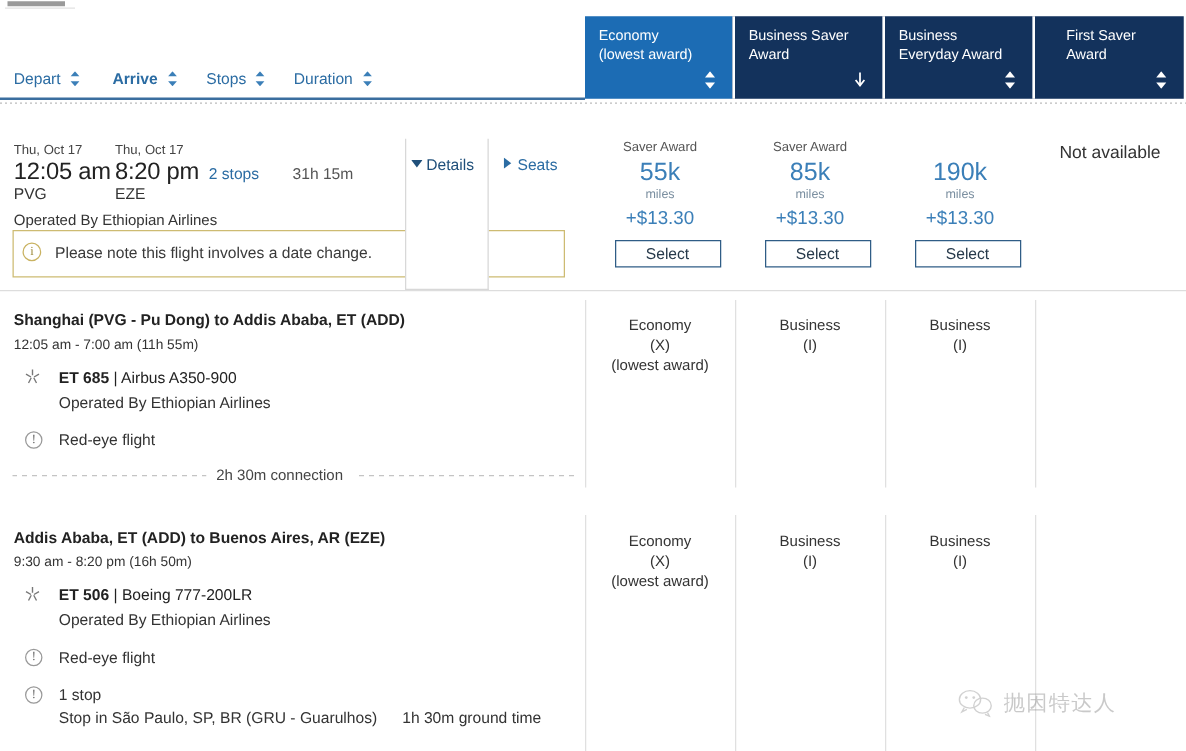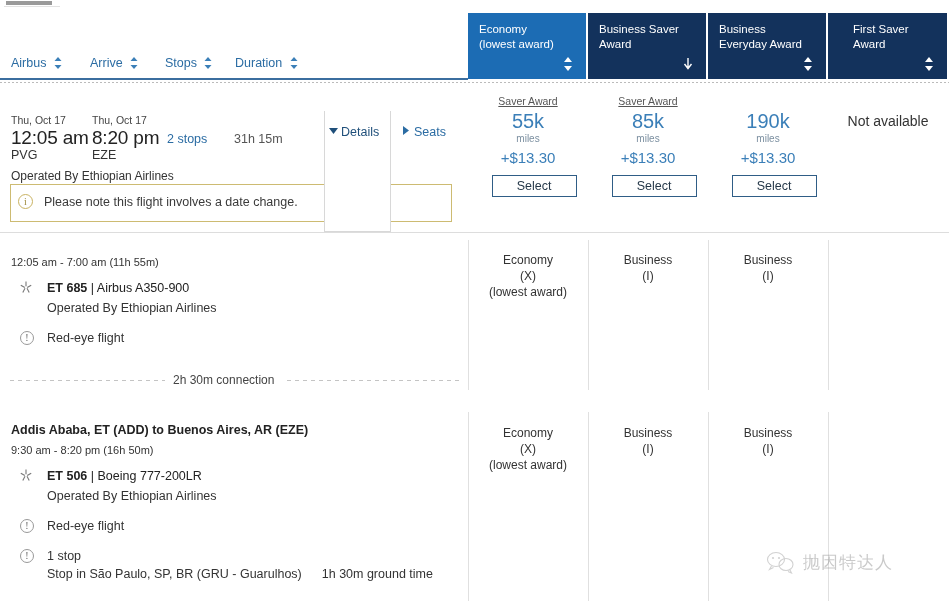--- a/index.html
+++ b/index.html
@@ -56,21 +56,21 @@
     width: 468px; height: 27px;
     border-bottom: 2px solid #3b6e9f;
   }
   .sortitem {
     position: absolute; top: 3px;
     color: #2b6ca3; font-size: 12.5px;
     cursor: pointer; white-space: nowrap;
   }
   .sortitem .cl { display: inline-block; vertical-align: -2px; margin-left: 4px; }
   .s-depart   { left: 11px; }
-  .s-arrive   { left: 90px; }
+  .s-arrive   { left: 90px; font-weight: bold; }
   .s-stops    { left: 165px; }
   .s-duration { left: 235px; }
 
   
   .dotline {
     position: absolute; left: 0; top: 82px; width: 949px; height: 1px;
     background-image: repeating-linear-gradient(to right,#bbbbbb 0 2px,transparent 2px 4px);
   }
 
   
@@ -137,21 +137,21 @@
     z-index: 3;
   }
   .notice-txt {
     position: absolute; left: 44px; top: 195px;
     font-size: 12.5px; color: #3a3a3a; z-index: 3;
   }
 
   
   .pricecol { position: absolute; top: 90px; width: 120px; text-align: center; }
   .pc1 { left: 468px; } .pc2 { left: 588px; } .pc3 { left: 708px; } .pc4 { left: 828px; }
-  .p-saver { font-size: 10.5px; color: #555; margin-top: 5px; height: 14px; text-decoration: underline; }
+  .p-saver { font-size: 10.5px; color: #555; margin-top: 22px; height: 14px; }
   .p-miles { font-size: 20px; color: #3b7fb8; line-height: 24px; }
   .p-unit  { font-size: 10px; color: #7b8fa0; line-height: 12px; }
   .p-tax   { font-size: 15px; color: #3b7fb8; margin-top: 4px; }
   .p-select {
     display: inline-block; margin-top: 9px;
     width: 85px; height: 22px; line-height: 20px;
     border: 1px solid #2f5d86; background: #fff;
     color: #26394a; font-size: 12.5px; cursor: pointer;
     font-family: "Liberation Sans", sans-serif;
     margin-left: 12px;
@@ -246,21 +246,21 @@
       <span class="tab-label">First Saver Award</span>
       <svg class="tab-sort" viewBox="0 0 10 14">
         <path d="M5 0 L9 5 L1 5 Z" fill="#ffffff"></path>
         <path d="M5 14 L1 9 L9 9 Z" fill="#ffffff"></path>
       </svg>
     </div>
   </div>
 
   <div class="sortbar">
     <div class="sortitem s-depart">
-      <span>Airbus</span>
+      <span>Depart</span>
       <svg class="cl" width="8" height="12" viewBox="0 0 8 12">
         <path d="M4 0 L7.5 4 L0.5 4 Z" fill="#3b7fb8"></path>
           <path d="M4 12 L0.5 8 L7.5 8 Z" fill="#3b7fb8"></path>
       </svg>
     </div>
     <div class="sortitem s-arrive">
       <span>Arrive</span>
       <svg class="cl" width="8" height="12" viewBox="0 0 8 12">
         <path d="M4 0 L7.5 4 L0.5 4 Z" fill="#3b7fb8"></path>
           <path d="M4 12 L0.5 8 L7.5 8 Z" fill="#3b7fb8"></path>
@@ -347,20 +347,21 @@
   <div class="vdiv vx1"></div>
   <div class="vdiv vx2"></div>
   <div class="vdiv vx3"></div>
   <div class="vdiv vx4"></div>
   <div class="vdiv2 vx1"></div>
   <div class="vdiv2 vx2"></div>
   <div class="vdiv2 vx3"></div>
   <div class="vdiv2 vx4"></div>
 
   <div class="seg" style="top:249px;">
+    <div class="seg-title">Shanghai (PVG - Pu Dong) to Addis Ababa, ET (ADD)</div>
     <div class="seg-time">12:05 am - 7:00 am (11h 55m)</div>
     <div class="seg-flight">
       <svg class="staricon" viewBox="0 0 16 16">
         <g fill="none" stroke="#777" stroke-width="1.1">
           <path d="M8 1.5 L8 6.2"></path>
             <path d="M13.2 5.3 L9.2 7.6"></path>
             <path d="M11.2 12.4 L9 8.2"></path>
           <path d="M4.8 12.4 L7 8.2"></path>
             <path d="M2.8 5.3 L6.8 7.6"></path>
         </g>

